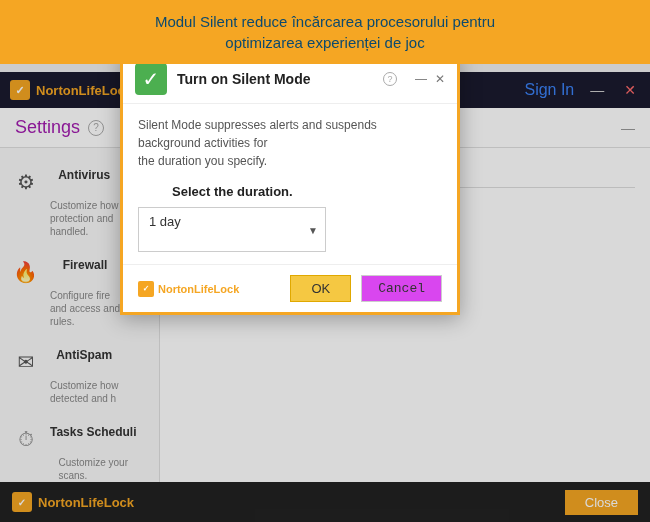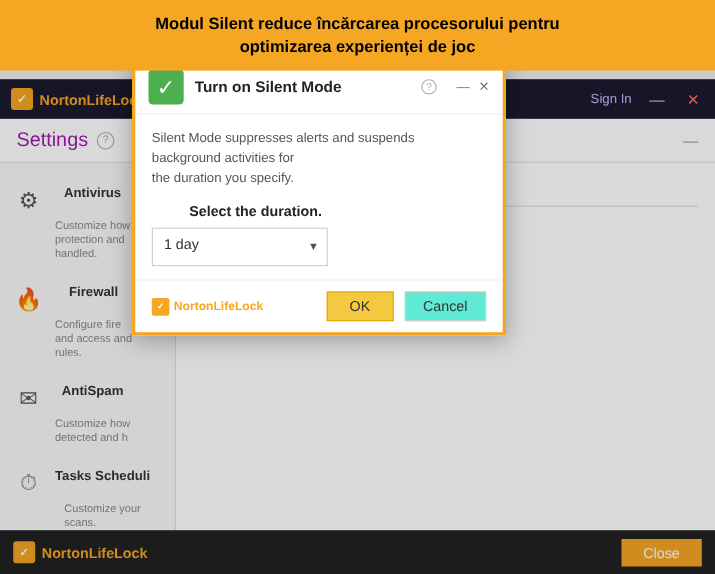--- a/index.html
+++ b/index.html
@@ -4,25 +4,25 @@
   <style>
     * { margin: 0; padding: 0; box-sizing: border-box; }
     body { width: 650px; height: 522px; overflow: hidden; font-family: 'Segoe UI', Arial, sans-serif; background: #f0f0f0; position: relative; }
 
     
     .tooltip-banner {
       position: absolute;
       top: 0; left: 0; right: 0;
       background: #f5a623;
       border: 3px solid #f5a623;
-      color: #000000;
+      color: #0c4a6e;
       text-align: center;
       padding: 8px 20px;
       font-size: 15px;
-      font-weight: bold;
+      font-weight: normal;
       line-height: 1.4;
       z-index: 100;
     }
 
     
     .title-bar {
       position: absolute;
       top: 72px; left: 0; right: 0;
       height: 36px;
       background: #1a1a2e;
@@ -58,22 +58,22 @@
       font-size: 13px;
       font-weight: 500;
     }
     .title-bar-controls {
       margin-left: auto;
       display: flex;
       align-items: center;
       gap: 12px;
     }
     .sign-in-btn {
-      color: #c4b5fd;
-      font-size: 12px;
+      color: #3b82f6;
+      font-size: 16px;
       cursor: pointer;
       background: none;
       border: none;
     }
     .win-btn {
       color: #ccc;
       font-size: 14px;
       cursor: pointer;
       background: none;
       border: none;
@@ -313,22 +313,22 @@
       color: #222;
       margin-bottom: 8px;
       margin-left: 34px;
     }
     .dialog-select-wrapper {
       position: relative;
       display: inline-block;
     }
     .dialog-select {
       appearance: none;
-      width: 160px;
-      padding: 6px 30px 12px 10px;
+      width: 188px;
+      padding: 6px 30px 22px 10px;
       font-size: 13px;
       border: 1px solid #ccc;
       background: #fff;
       color: #333;
       cursor: pointer;
     }
     .select-arrow {
       position: absolute;
       right: 8px;
       top: 50%;
@@ -364,26 +364,27 @@
     .dialog-ok-btn {
       margin-left: auto;
       background: #f5c842;
       color: #333;
       border: 1px solid #e0a800;
       padding: 5px 20px;
       font-size: 13px;
       cursor: pointer;
     }
     .dialog-cancel-btn {
-      background: #5eead4;
+      background: #d946ef;
       color: #333;
       border: 1px solid #ccc;
       padding: 5px 16px;
       font-size: 13px;
       cursor: pointer;
+      font-family: Liberation Mono, monospace;
     }
   </style>
 </head>
 <body>
 
 <div class="tooltip-banner">
   <span style="white-space:pre-line;">Modul Silent reduce încărcarea procesorului pentru
 optimizarea experienței de joc</span>
 </div>
 

